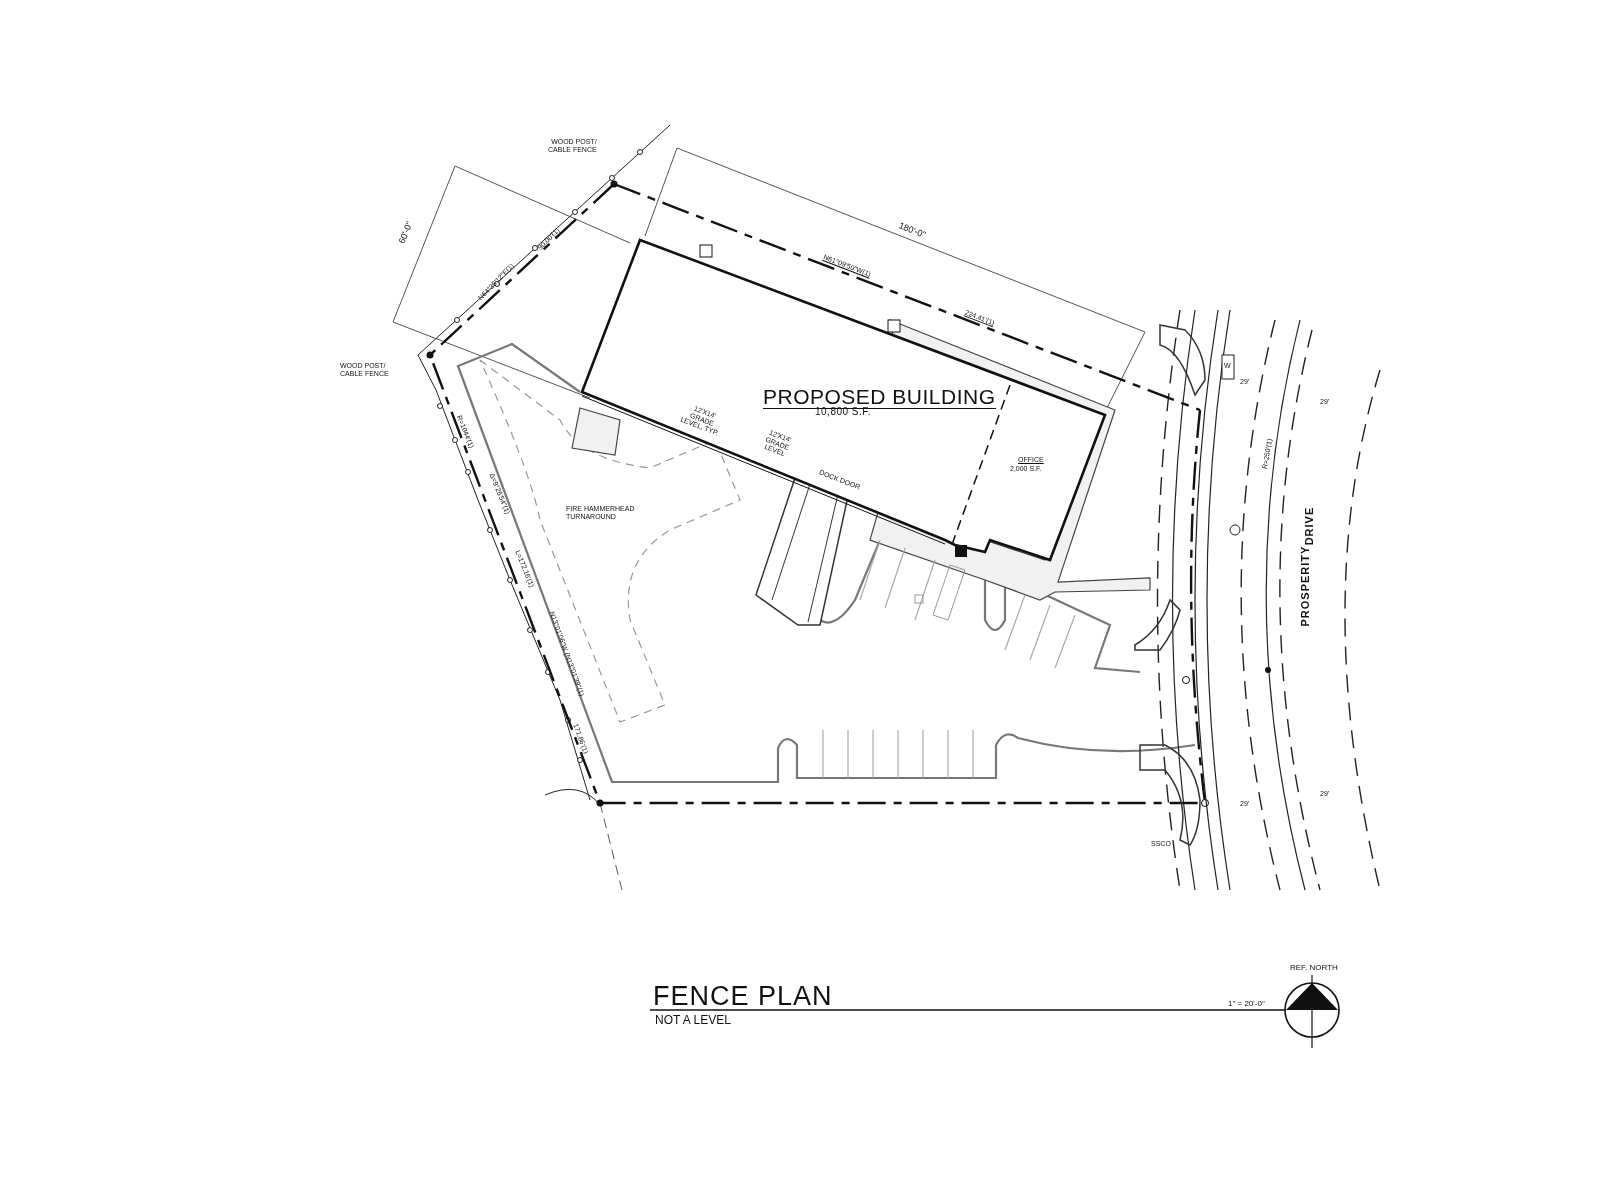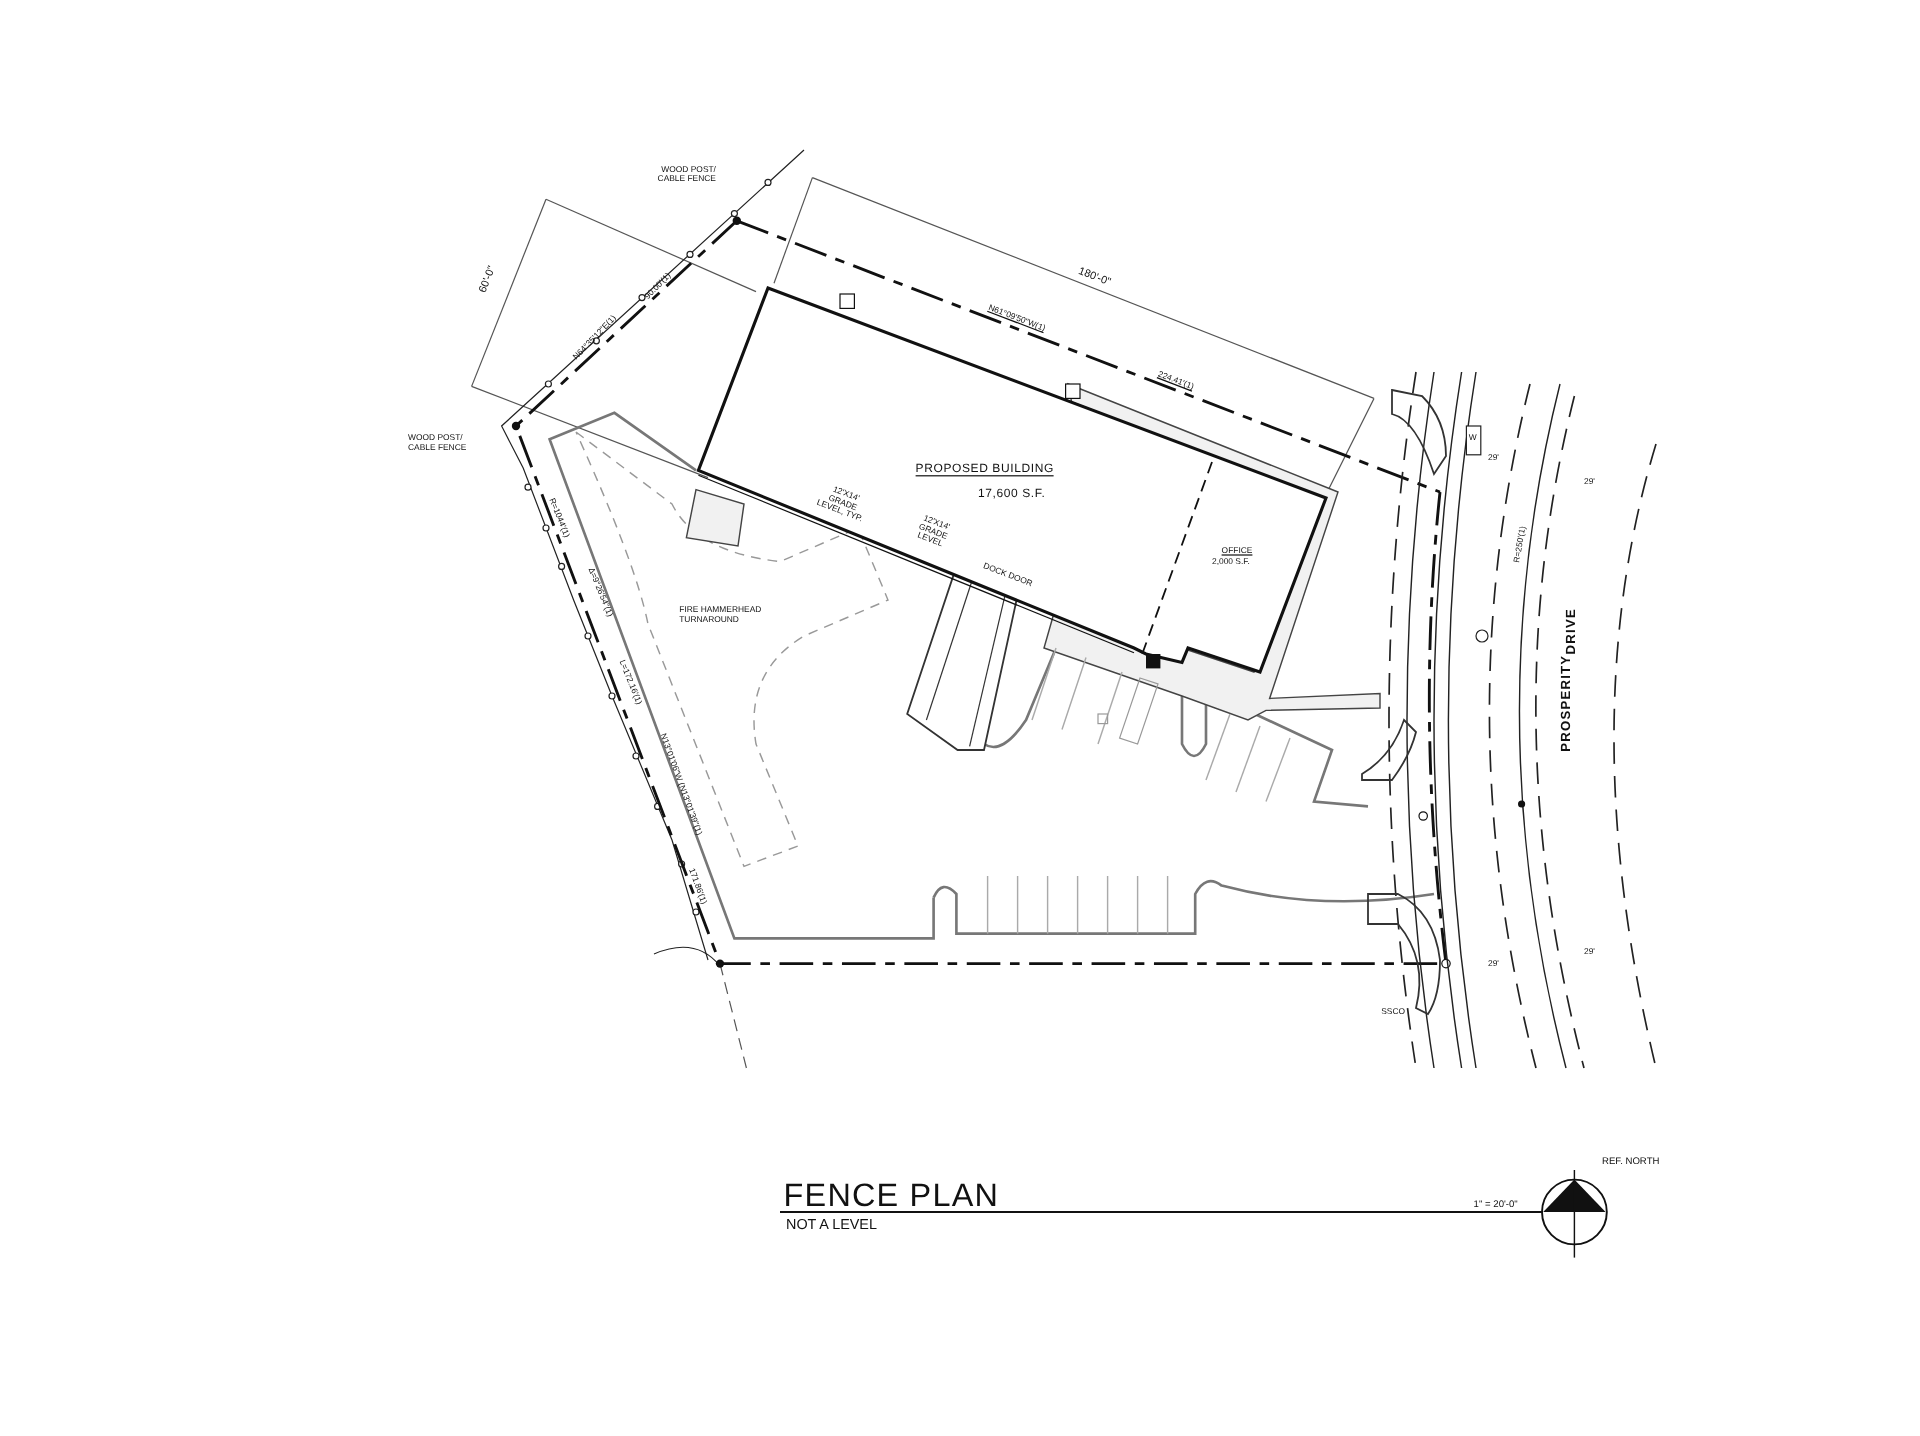--- a/index.html
+++ b/index.html
@@ -165,22 +165,22 @@
 <div class="t sm" style="left:964px;top:314px;transform:rotate(21deg);text-decoration:underline;">224.41'(1)</div>
 <div class="t sm" style="left:472px;top:278px;transform:rotate(-46deg);">N64°35'12"E(1)</div>
 <div class="t sm" style="left:535px;top:235px;transform:rotate(-46deg);">90.00'(1)</div>
 
 <div class="t sm" style="left:448px;top:428px;transform:rotate(68deg);">R=1044'(1)</div>
 <div class="t sm" style="left:478px;top:490px;transform:rotate(68deg);">Δ=9°26'54"(1)</div>
 <div class="t sm" style="left:505px;top:565px;transform:rotate(68deg);">L=172.16'(1)</div>
 <div class="t sm" style="left:522px;top:650px;transform:rotate(70deg);">N13°01'06"W (N13°01'39"(1)</div>
 <div class="t sm" style="left:565px;top:735px;transform:rotate(70deg);">171.86'(1)</div>
 
-<div class="t" style="left:763px;top:385px;font-size:10px;letter-spacing:0.5px;border-bottom:1.5px solid #111;">PROPOSED BUILDING</div>
-<div class="t" style="left:815px;top:406px;font-size:10px;letter-spacing:0.5px;">17,600 S.F.</div>
+<div class="t" style="left:763px;top:385px;font-size:21px;letter-spacing:0.5px;border-bottom:1.5px solid #111;">PROPOSED BUILDING</div>
+<div class="t" style="left:815px;top:406px;font-size:10px;letter-spacing:0.5px;">10,800 S.F.</div>
 
 <div class="t sm" style="left:1018px;top:456px;text-decoration:underline;">OFFICE</div>
 <div class="t sm" style="left:1010px;top:465px;">2,000 S.F.</div>
 
 <div class="t sm" style="left:682px;top:408px;transform:rotate(21deg);text-align:center;">
   <div>12'X14'</div>
   <div>GRADE</div>
   <div>LEVEL, TYP.</div>
 </div>
 <div class="t sm" style="left:765px;top:432px;transform:rotate(21deg);text-align:center;">
@@ -202,13 +202,13 @@
 <div class="t sm" style="left:1252px;top:450px;transform:rotate(-80deg);">R=250'(1)</div>
 <div class="t sm" style="left:1240px;top:378px;">29'</div>
 <div class="t sm" style="left:1320px;top:398px;">29'</div>
 <div class="t sm" style="left:1240px;top:800px;">29'</div>
 <div class="t sm" style="left:1320px;top:790px;">29'</div>
 <div class="t sm" style="left:1224px;top:362px;">W</div>
 
 <div class="t" style="left:653px;top:982px;font-size:27px;letter-spacing:1px;">FENCE PLAN</div>
 <div class="t" style="left:655px;top:1014px;font-size:12px;">NOT A LEVEL</div>
 <div class="t sm" style="left:1228px;top:1000px;font-size:8px;">1" = 20'-0"</div>
-<div class="t sm" style="left:1290px;top:964px;font-size:8px;margin-left:45px;">REF. NORTH</div>
+<div class="t sm" style="left:1290px;top:964px;font-size:8px;">REF. NORTH</div>
 
 </body></html>

